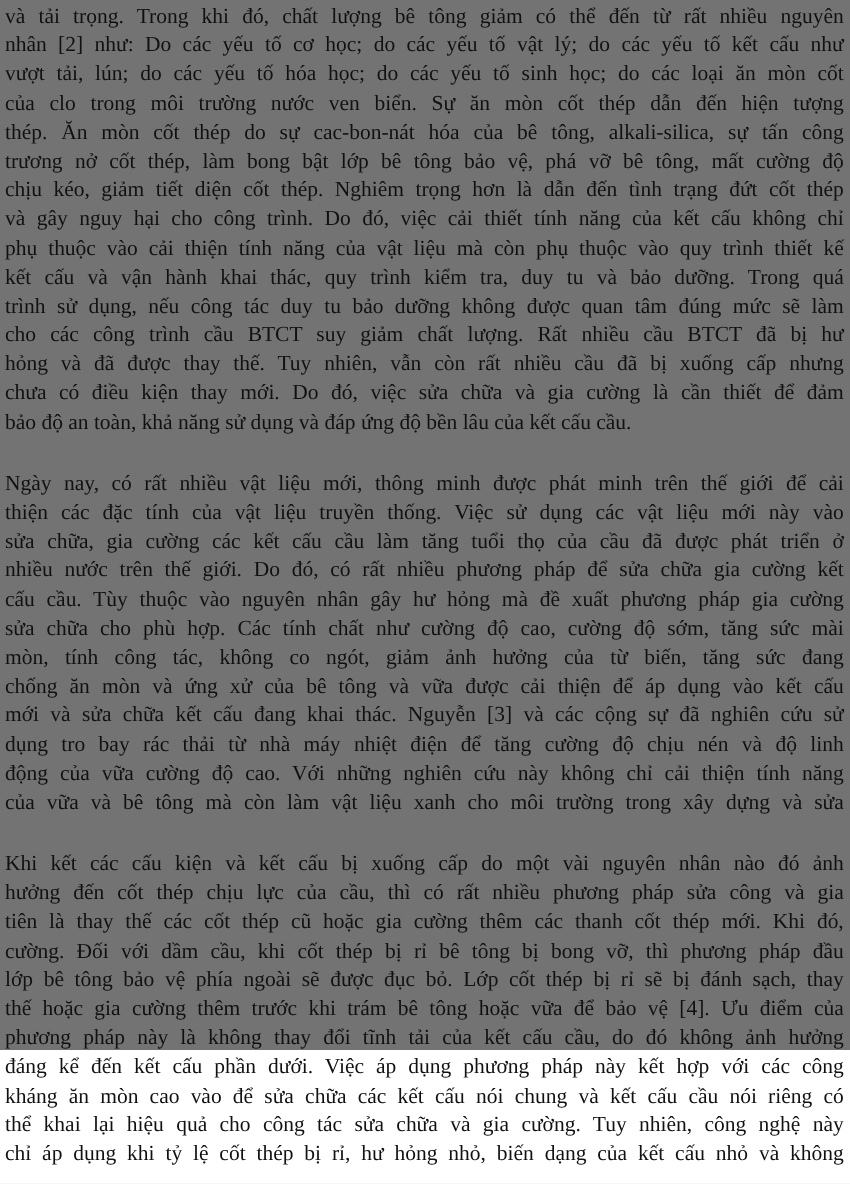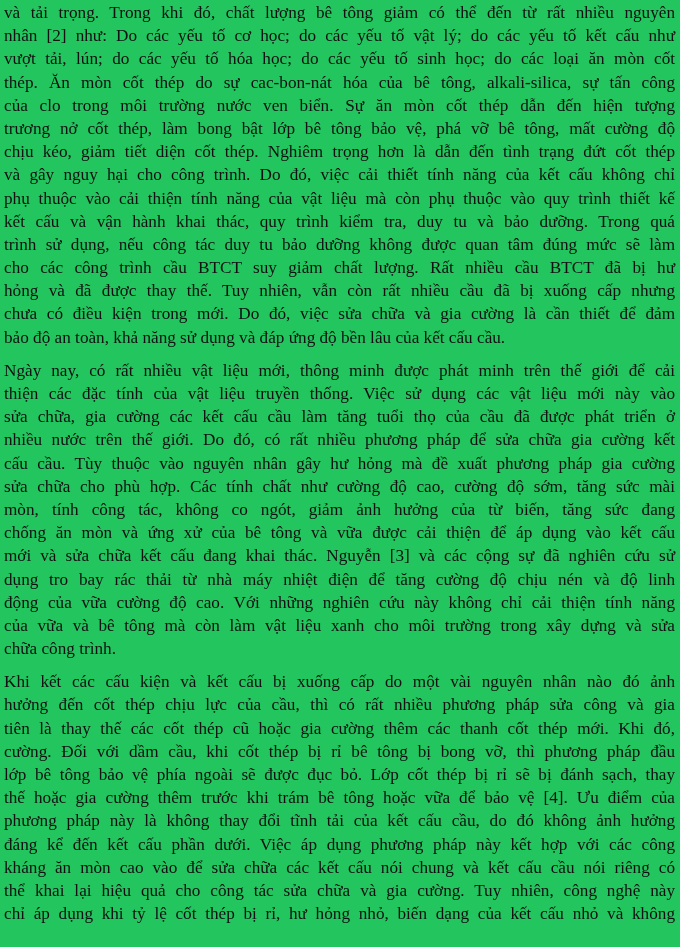--- a/index.html
+++ b/index.html
@@ -1,76 +1,75 @@
 <!DOCTYPE html>
 <html><head>
 <meta charset="utf-8">
 <style>
   html, body { margin: 0; padding: 0; background: #ffffff; }
   body { width: 680px; height: 947px; overflow: hidden; }
   .page {
     position: relative;
     width: 680px;
-    height: 947px;
-    background: #22c55e;
+    height: 840px;
+    background: #737373;
     color: #111111;
     font-family: "Liberation Serif", "DejaVu Serif", serif;
     font-size: 17.2px;
     box-sizing: border-box;
     padding: 1px 5px 0 4px;
   }
   .para { margin: 0; }
-  .para + .para { margin-top: 10px; }
+  .para + .para { margin-top: 26px; }
   .line {
     display: block;
     height: 23.2px;
     line-height: 23.2px;
     white-space: nowrap;
     text-align: justify;
     text-align-last: justify;
   }
   .line.last { text-align-last: left; }
 </style>
 </head>
 <body>
 
 <div class="page">
 
   <div class="para">
     <span class="line">và tải trọng. Trong khi đó, chất lượng bê tông giảm có thể đến từ rất nhiều nguyên</span>
     <span class="line">nhân [2] như: Do các yếu tố cơ học; do các yếu tố vật lý; do các yếu tố kết cấu như</span>
     <span class="line">vượt tải, lún; do các yếu tố hóa học; do các yếu tố sinh học; do các loại ăn mòn cốt</span>
+    <span class="line">của clo trong môi trường nước ven biển. Sự ăn mòn cốt thép dẫn đến hiện tượng</span>
     <span class="line">thép. Ăn mòn cốt thép do sự cac-bon-nát hóa của bê tông, alkali-silica, sự tấn công</span>
-    <span class="line">của clo trong môi trường nước ven biển. Sự ăn mòn cốt thép dẫn đến hiện tượng</span>
     <span class="line">trương nở cốt thép, làm bong bật lớp bê tông bảo vệ, phá vỡ bê tông, mất cường độ</span>
     <span class="line">chịu kéo, giảm tiết diện cốt thép. Nghiêm trọng hơn là dẫn đến tình trạng đứt cốt thép</span>
     <span class="line">và gây nguy hại cho công trình. Do đó, việc cải thiết tính năng của kết cấu không chỉ</span>
     <span class="line">phụ thuộc vào cải thiện tính năng của vật liệu mà còn phụ thuộc vào quy trình thiết kế</span>
     <span class="line">kết cấu và vận hành khai thác, quy trình kiểm tra, duy tu và bảo dưỡng. Trong quá</span>
     <span class="line">trình sử dụng, nếu công tác duy tu bảo dưỡng không được quan tâm đúng mức sẽ làm</span>
     <span class="line">cho các công trình cầu BTCT suy giảm chất lượng. Rất nhiều cầu BTCT đã bị hư</span>
     <span class="line">hỏng và đã được thay thế. Tuy nhiên, vẫn còn rất nhiều cầu đã bị xuống cấp nhưng</span>
-    <span class="line">chưa có điều kiện trong mới. Do đó, việc sửa chữa và gia cường là cần thiết để đảm</span>
+    <span class="line">chưa có điều kiện thay mới. Do đó, việc sửa chữa và gia cường là cần thiết để đảm</span>
     <span class="line last">bảo độ an toàn, khả năng sử dụng và đáp ứng độ bền lâu của kết cấu cầu.</span>
   </div>
 
   <div class="para">
     <span class="line">Ngày nay, có rất nhiều vật liệu mới, thông minh được phát minh trên thế giới để cải</span>
     <span class="line">thiện các đặc tính của vật liệu truyền thống. Việc sử dụng các vật liệu mới này vào</span>
     <span class="line">sửa chữa, gia cường các kết cấu cầu làm tăng tuổi thọ của cầu đã được phát triển ở</span>
     <span class="line">nhiều nước trên thế giới. Do đó, có rất nhiều phương pháp để sửa chữa gia cường kết</span>
     <span class="line">cấu cầu. Tùy thuộc vào nguyên nhân gây hư hỏng mà đề xuất phương pháp gia cường</span>
     <span class="line">sửa chữa cho phù hợp. Các tính chất như cường độ cao, cường độ sớm, tăng sức mài</span>
     <span class="line">mòn, tính công tác, không co ngót, giảm ảnh hưởng của từ biến, tăng sức đang</span>
     <span class="line">chống ăn mòn và ứng xử của bê tông và vữa được cải thiện để áp dụng vào kết cấu</span>
     <span class="line">mới và sửa chữa kết cấu đang khai thác. Nguyễn [3] và các cộng sự đã nghiên cứu sử</span>
     <span class="line">dụng tro bay rác thải từ nhà máy nhiệt điện để tăng cường độ chịu nén và độ linh</span>
     <span class="line">động của vữa cường độ cao. Với những nghiên cứu này không chỉ cải thiện tính năng</span>
     <span class="line">của vữa và bê tông mà còn làm vật liệu xanh cho môi trường trong xây dựng và sửa</span>
-    <span class="line last">chữa công trình.</span>
   </div>
 
   <div class="para">
     <span class="line">Khi kết các cấu kiện và kết cấu bị xuống cấp do một vài nguyên nhân nào đó ảnh</span>
     <span class="line">hưởng đến cốt thép chịu lực của cầu, thì có rất nhiều phương pháp sửa công và gia</span>
     <span class="line">tiên là thay thế các cốt thép cũ hoặc gia cường thêm các thanh cốt thép mới. Khi đó,</span>
     <span class="line">cường. Đối với dầm cầu, khi cốt thép bị rỉ bê tông bị bong vỡ, thì phương pháp đầu</span>
     <span class="line">lớp bê tông bảo vệ phía ngoài sẽ được đục bỏ. Lớp cốt thép bị rỉ sẽ bị đánh sạch, thay</span>
     <span class="line">thế hoặc gia cường thêm trước khi trám bê tông hoặc vữa để bảo vệ [4]. Ưu điểm của</span>
     <span class="line">phương pháp này là không thay đổi tĩnh tải của kết cấu cầu, do đó không ảnh hưởng</span>

